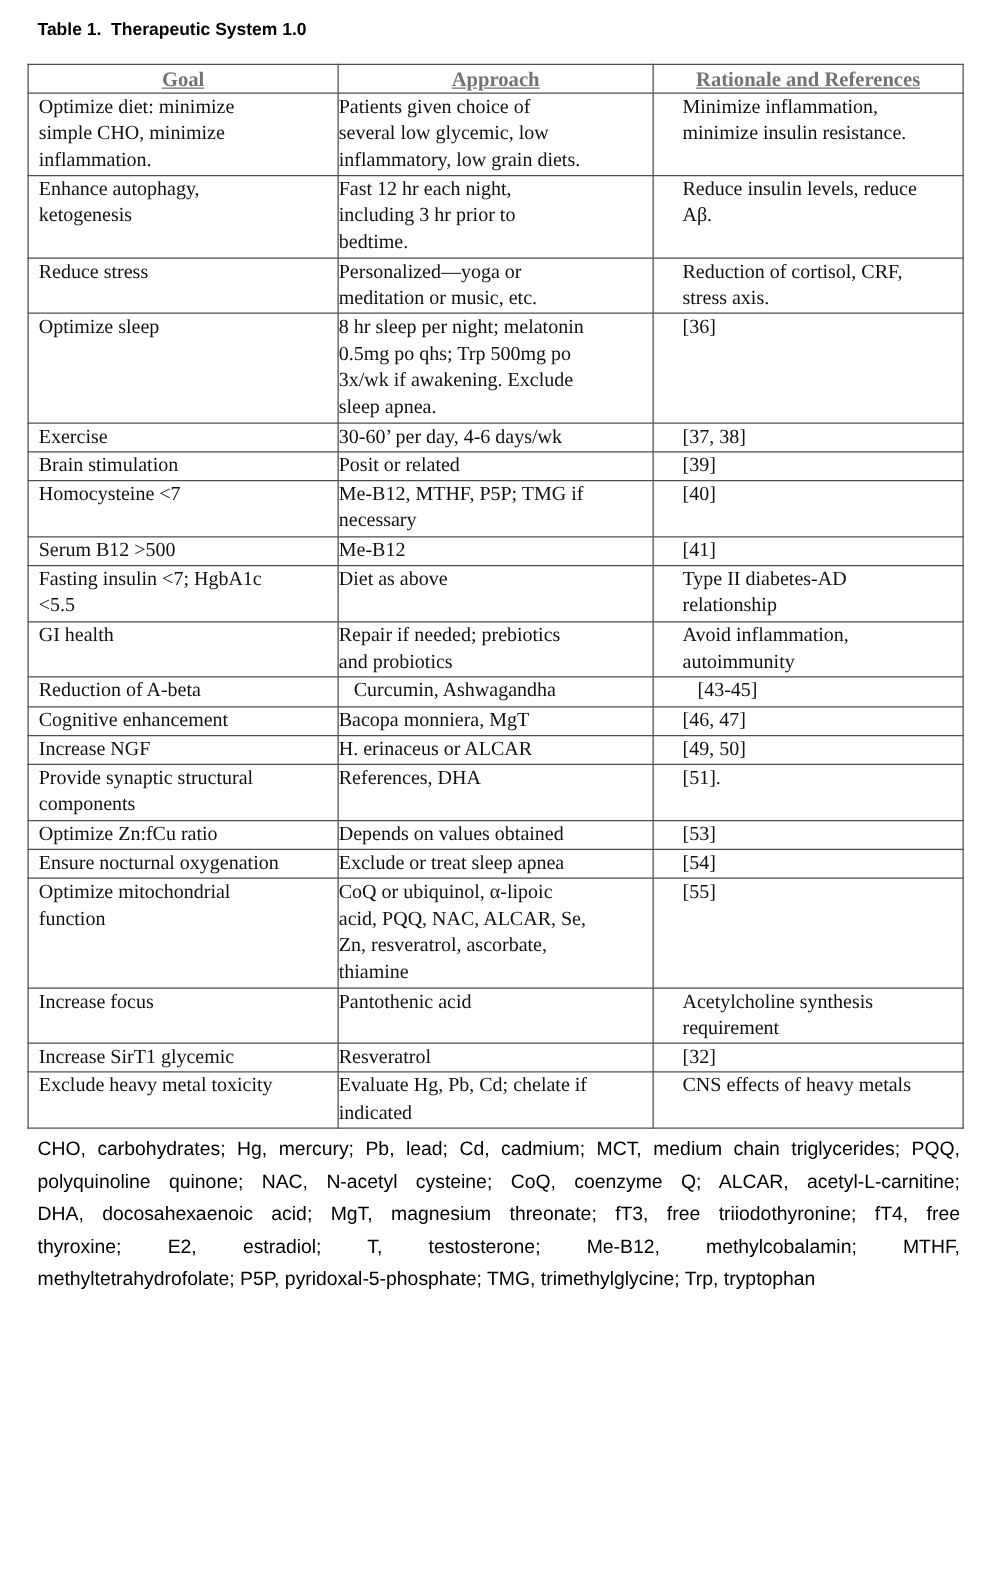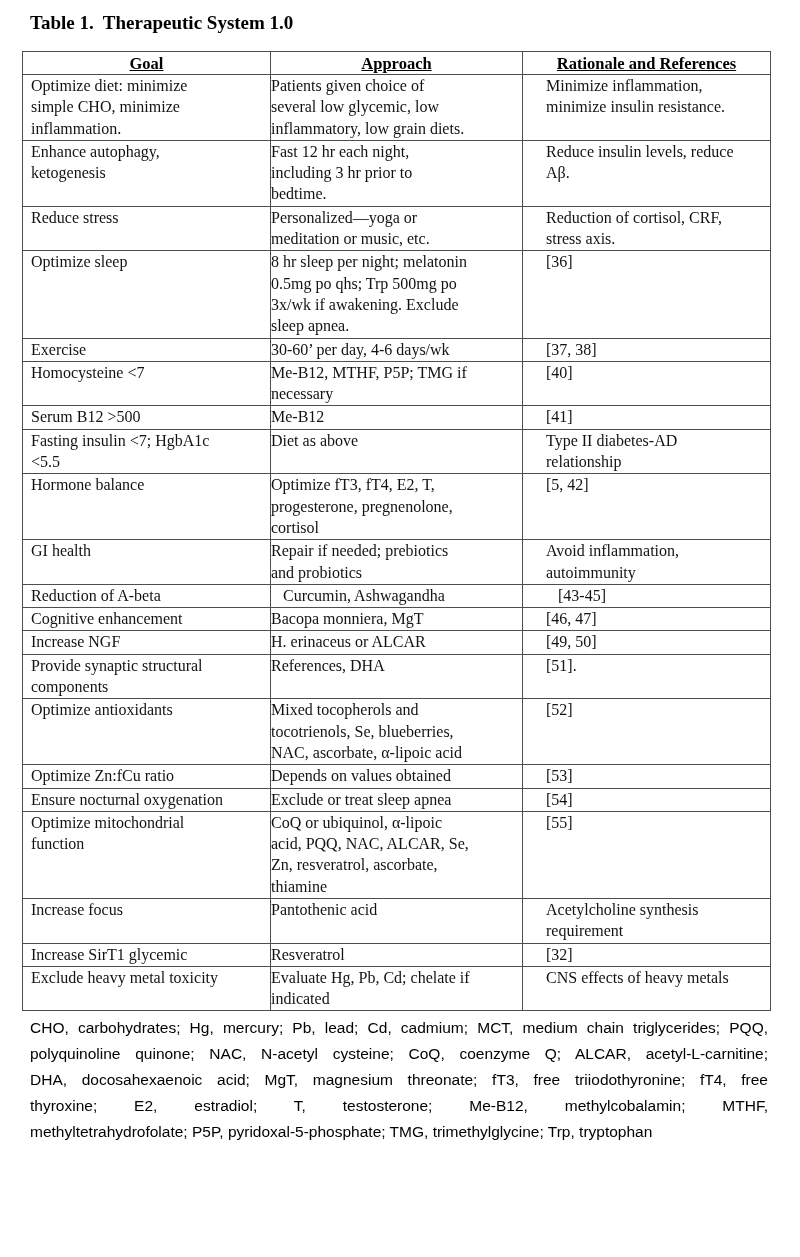--- a/index.html
+++ b/index.html
@@ -11,23 +11,23 @@
     width: 800px;
     min-height: 1257px;
     color: #121212;
     font-family: "Liberation Serif", serif;
   }
   .page {
     padding-top: 12px;
     position: relative;
   }
   .title {
-    font-family: Liberation Serif, serif;
+    font-family: Liberation Sans, sans-serif;
     font-weight: 700;
-    font-size: 19px;
+    font-size: 14px;
     line-height: 22px;
     color: #000;
     margin: 0 0 17px 30px;
     white-space: pre-wrap;
   }
   table.tsys {
     border-collapse: collapse;
     table-layout: fixed;
     width: 748px;
     margin-left: 22px;
@@ -40,21 +40,21 @@
     vertical-align: top;
   }
   th {
     font-family: "Liberation Serif", serif;
     font-size: 16.5px;
     font-weight: 700;
     text-decoration: underline;
     text-align: center;
     line-height: 21px;
     padding: 1px 0 0 0;
-    color: #000000;
+    color: #737373;
   }
   td {
     font-size: 16px;
     line-height: 21.3px;
     padding: 0 4px 1px 8px;
     white-space: pre-wrap;
   }
   td.col-approach { padding-left: 0; }
   td.col-rationale { padding-left: 23px; }
   .footnote {
@@ -123,45 +123,43 @@
 3x/wk if awakening. Exclude
 sleep apnea.</td>
           <td class="col-rationale">[36]</td>
         </tr>
         <tr>
           <td class="col-goal">Exercise</td>
           <td class="col-approach">30-60’ per day, 4-6 days/wk</td>
           <td class="col-rationale">[37, 38]</td>
         </tr>
         <tr>
+          <td class="col-goal">Brain stimulation</td>
+          <td class="col-approach">Posit or related</td>
+          <td class="col-rationale">[39]</td>
+        </tr>
+        <tr>
           <td class="col-goal">Homocysteine &lt;7</td>
           <td class="col-approach">Me-B12, MTHF, P5P; TMG if
 necessary</td>
           <td class="col-rationale">[40]</td>
         </tr>
         <tr>
           <td class="col-goal">Serum B12 &gt;500</td>
           <td class="col-approach">Me-B12</td>
           <td class="col-rationale">[41]</td>
         </tr>
         <tr>
           <td class="col-goal">Fasting insulin &lt;7; HgbA1c
 &lt;5.5</td>
           <td class="col-approach">Diet as above</td>
           <td class="col-rationale">Type II diabetes-AD
 relationship</td>
         </tr>
         <tr>
-          <td class="col-goal">Hormone balance</td>
-          <td class="col-approach">Optimize fT3, fT4, E2, T,
-progesterone, pregnenolone,
-cortisol</td>
-          <td class="col-rationale">[5, 42]</td>
-        </tr>
-        <tr>
           <td class="col-goal">GI health</td>
           <td class="col-approach">Repair if needed; prebiotics
 and probiotics</td>
           <td class="col-rationale">Avoid inflammation,
 autoimmunity</td>
         </tr>
         <tr>
           <td class="col-goal">Reduction of A-beta</td>
           <td class="col-approach">   Curcumin, Ashwagandha</td>
           <td class="col-rationale">   [43-45]</td>
@@ -174,27 +172,20 @@
         <tr>
           <td class="col-goal">Increase NGF</td>
           <td class="col-approach">H. erinaceus or ALCAR</td>
           <td class="col-rationale">[49, 50]</td>
         </tr>
         <tr>
           <td class="col-goal">Provide synaptic structural
 components</td>
           <td class="col-approach">References, DHA</td>
           <td class="col-rationale">[51].</td>
-        </tr>
-        <tr>
-          <td class="col-goal">Optimize antioxidants</td>
-          <td class="col-approach">Mixed tocopherols and
-tocotrienols, Se, blueberries,
-NAC, ascorbate, α-lipoic acid</td>
-          <td class="col-rationale">[52]</td>
         </tr>
         <tr>
           <td class="col-goal">Optimize Zn:fCu ratio</td>
           <td class="col-approach">Depends on values obtained</td>
           <td class="col-rationale">[53]</td>
         </tr>
         <tr>
           <td class="col-goal">Ensure nocturnal oxygenation</td>
           <td class="col-approach">Exclude or treat sleep apnea</td>
           <td class="col-rationale">[54]</td>

